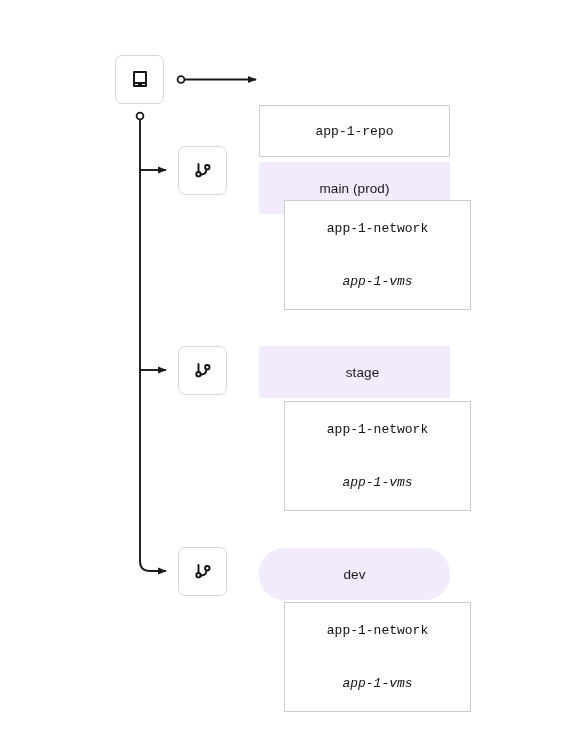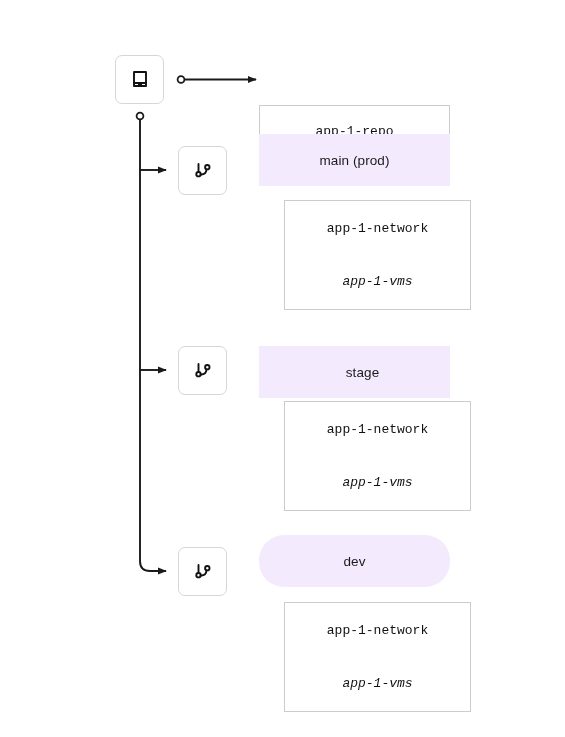--- a/index.html
+++ b/index.html
@@ -136,21 +136,21 @@
     <span>
       <svg width="24" height="24" viewBox="0 0 24 24" fill="none" stroke="#111111" stroke-width="1.9" stroke-linecap="round" stroke-linejoin="round">
         <path d="M7.5 5 v8"></path>
         <circle cx="7.5" cy="15.2" r="2.2"></circle>
         <circle cx="16.3" cy="8.2" r="2.2"></circle>
         <path d="M9.6 15.5 C13 15.8 15.2 13.6 15.6 10.4"></path>
       </svg>
     </span>
   </div>
 
-  <div class="env-header" style="left:259px; top:134px;">
+  <div class="env-header" style="left:259px; top:162px;">
     <span>main (prod)</span>
   </div>
 
   <div class="node-box res-box" style="left:284px; top:200px;">
     <span>app-1-network</span>
   </div>
   <div class="node-box res-box second" style="left:284px; top:254px;">
     <span>app-1-vms</span>
   </div>
 
@@ -180,21 +180,21 @@
     <span>
       <svg width="24" height="24" viewBox="0 0 24 24" fill="none" stroke="#111111" stroke-width="1.9" stroke-linecap="round" stroke-linejoin="round">
         <path d="M7.5 5 v8"></path>
         <circle cx="7.5" cy="15.2" r="2.2"></circle>
         <circle cx="16.3" cy="8.2" r="2.2"></circle>
         <path d="M9.6 15.5 C13 15.8 15.2 13.6 15.6 10.4"></path>
       </svg>
     </span>
   </div>
 
-  <div class="env-header" style="left:259px; top:535px;border-radius:25px;">
+  <div class="env-header" style="left:259px; top:548px;border-radius:25px;">
     <span>dev</span>
   </div>
 
   <div class="node-box res-box" style="left:284px; top:602px;">
     <span>app-1-network</span>
   </div>
   <div class="node-box res-box second" style="left:284px; top:656px;">
     <span>app-1-vms</span>
   </div>
 

